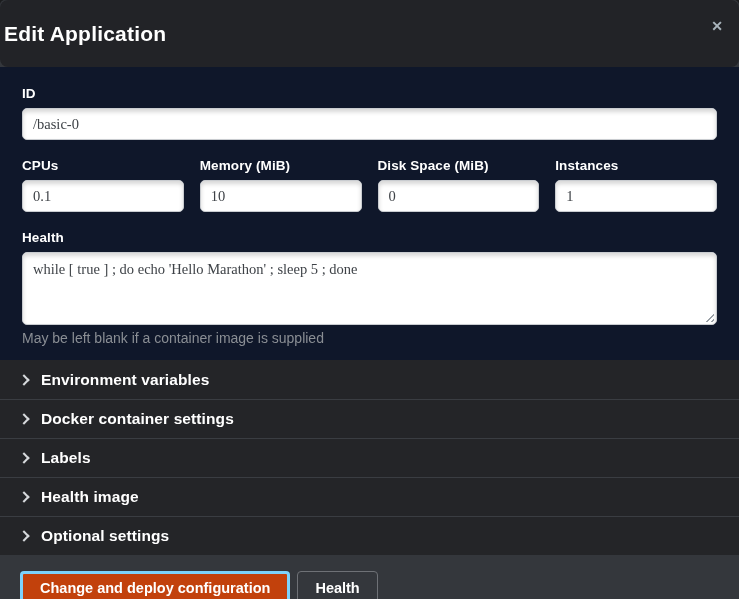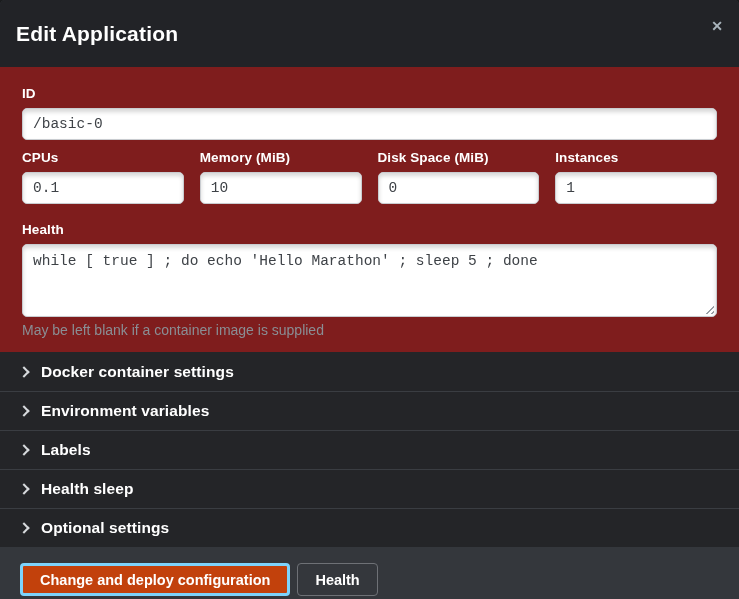--- a/index.html
+++ b/index.html
@@ -13,63 +13,64 @@
     border-radius: 5px 5px 0 0;
     overflow: hidden;
   }
 
   
   .modal-header {
     position: relative;
     height: 67px; flex: 0 0 67px;
     background: #222327;
     display: flex; align-items: center;
-    padding: 0 16px;
+    padding: 0 4px;
+    border-radius: 8px;
   }
   .modal-title {
     color: #ffffff; font-size: 21px; font-weight: bold; letter-spacing: 0.2px;
   }
   .close-btn {
     position: absolute; top: 14px; right: 10px;
     width: 24px; height: 24px;
     background: transparent; border: 0;
     color: #a9b4bc; font-size: 14px; font-weight: bold;
     cursor: pointer; line-height: 24px; text-align: center;
     font-family: "Liberation Sans", sans-serif;
   }
 
   
   .modal-body {
-    background: #7f1d1d;
+    background: #0f172a;
     padding: 19px 22px 14px 22px;
     flex: 0 0 auto;
   }
   .field-label {
     display: block;
     color: #ffffff; font-size: 13.5px; font-weight: bold;
     margin-bottom: 7px; letter-spacing: 0.1px;
   }
   .text-input, .text-area {
     width: 100%;
     background: #ffffff;
     border: 1px solid #c9ccd0;
     border-radius: 5px;
     color: #3e4247;
     font-size: 14.5px;
-    font-family: Liberation Mono, monospace;
+    font-family: Liberation Serif, serif;
     padding: 6px 10px;
     box-shadow: inset 0 3px 4px rgba(0,0,0,0.16);
     outline: none;
   }
   .text-input { height: 32px; }
   .fields-row {
     display: grid;
     grid-template-columns: repeat(4, 1fr);
     column-gap: 16px;
-    margin-top: 10px;
+    margin-top: 18px;
   }
   .command-group { margin-top: 18px; }
   .textarea-wrap { position: relative; }
   .text-area {
     height: 73px; resize: none; display: block;
     line-height: 1.4; overflow: hidden;
   }
   .resize-handle {
     position: absolute; right: 3px; bottom: 3px;
     width: 10px; height: 10px;
@@ -167,33 +168,33 @@
         <div class="resize-handle"></div>
       </div>
       <div class="help-text">May be left blank if a container image is supplied</div>
     </div>
 
   </div>
 
   <div class="accordion">
     <div class="accordion-row">
       <span class="chevron"></span>
+      <span class="accordion-label">Environment variables</span>
+    </div>
+    <div class="accordion-row">
+      <span class="chevron"></span>
       <span class="accordion-label">Docker container settings</span>
     </div>
     <div class="accordion-row">
       <span class="chevron"></span>
-      <span class="accordion-label">Environment variables</span>
-    </div>
-    <div class="accordion-row">
-      <span class="chevron"></span>
       <span class="accordion-label">Labels</span>
     </div>
     <div class="accordion-row">
       <span class="chevron"></span>
-      <span class="accordion-label">Health sleep</span>
+      <span class="accordion-label">Health image</span>
     </div>
     <div class="accordion-row">
       <span class="chevron"></span>
       <span class="accordion-label">Optional settings</span>
     </div>
   </div>
 
   <div class="modal-footer">
     <button class="btn btn-primary">Change and deploy configuration</button>
     <button class="btn btn-default">Health</button>

